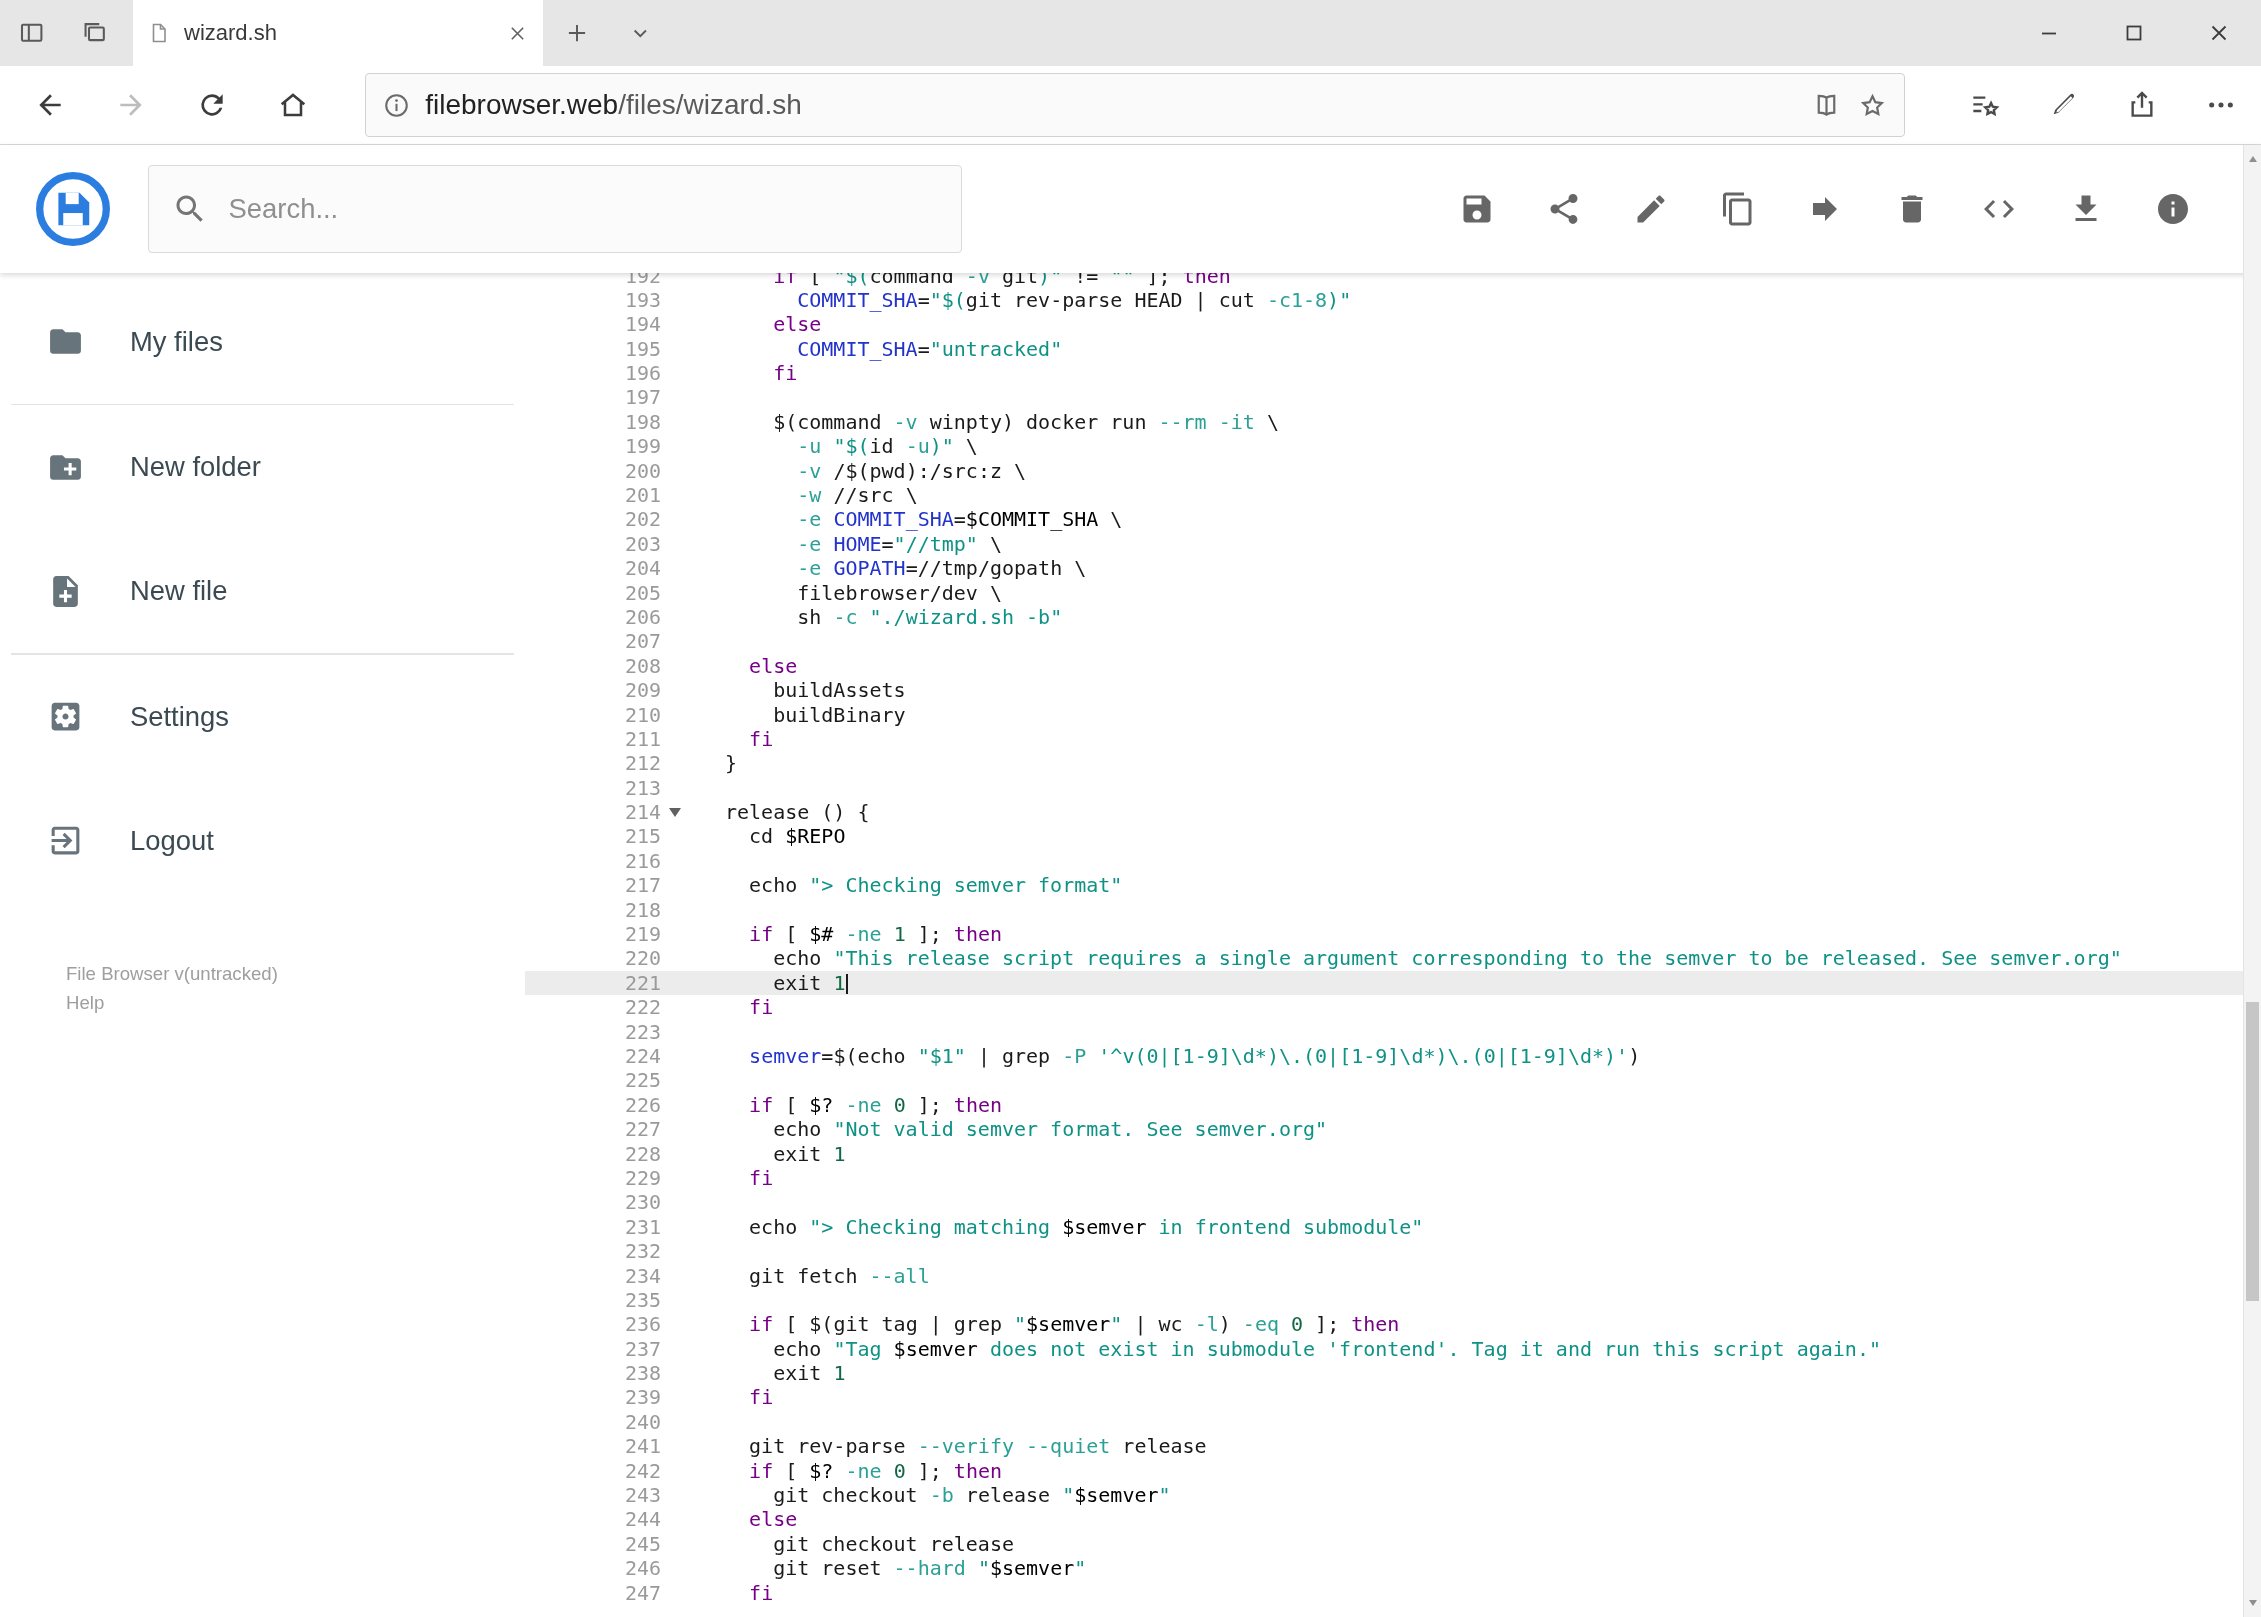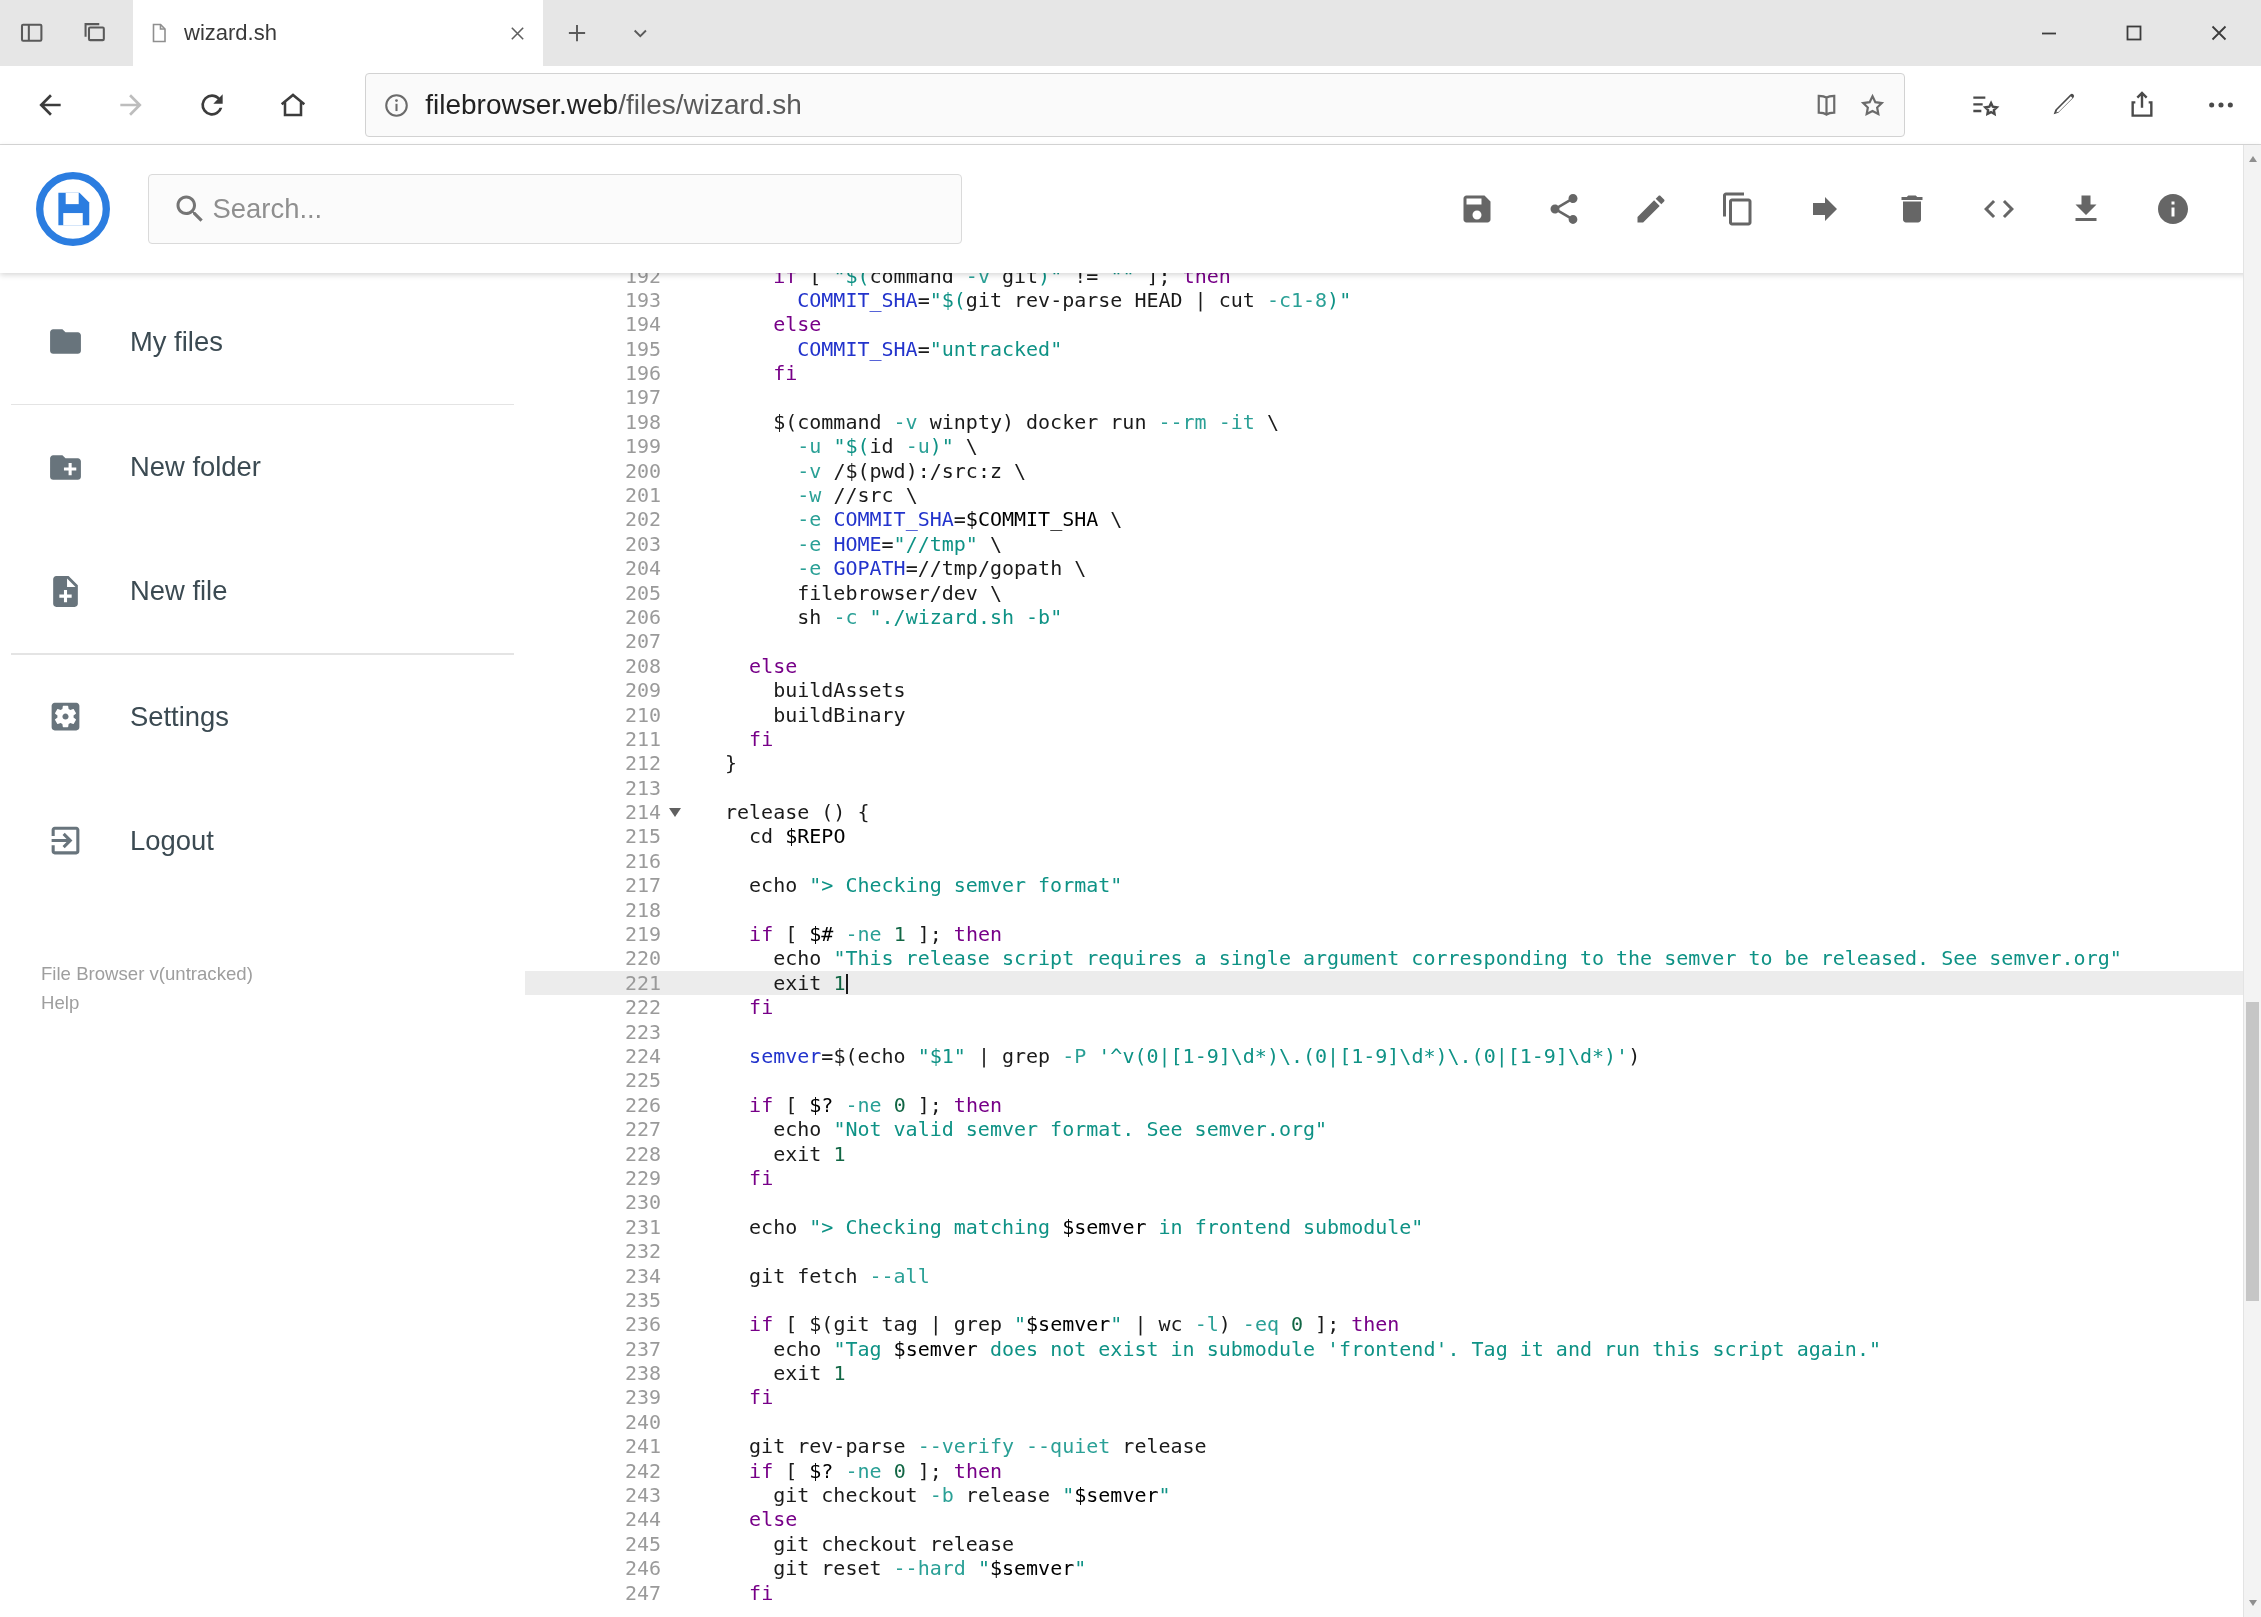--- a/index.html
+++ b/index.html
@@ -28,38 +28,38 @@
   .url-text { flex:1; font-size:28px; white-space:nowrap; overflow:hidden; }
   .url-domain { color:#222; } .url-path { color:#5a5a5a; }
   .right-icons { margin-left:40px; display:flex; }
   .right-icons .nav-btn { width:79px; }
 
   
   .apparea { position:relative; height:1472px; background:#fff; }
   .appheader { height:128px; background:#fff; display:flex; align-items:center;
                position:relative; z-index:5; box-shadow:0 1.6px 5.7px rgba(0,0,0,0.16); }
   .logo { margin-left:34px; width:78px; height:78px; flex:none; }
-  .searchbox { margin-left:36px; width:814px; height:70px; background:#fbfbfb;
+  .searchbox { margin-left:36px; width:814px; height:88px; background:#fbfbfb;
                border:1.6px solid #dadada; border-radius:4px; display:flex; align-items:center;
-               padding:0 22.6px; gap:5px; }
+               padding:0 22.6px; gap:21px; }
   .searchbox input { flex:1; border:none; outline:none; background:transparent;
                      font-size:27.4px; color:#444; font-family:"Liberation Sans",sans-serif; }
   .searchbox input::placeholder { color:#8f8f8f; }
   .hdr-toolbar { margin-left:auto; margin-right:45px; display:flex; }
   .tool-btn { width:87px; height:128px; display:flex; align-items:center; justify-content:center; }
 
   .appbody { display:flex; height:1344px; }
 
   
   .sidebar { width:525px; flex:none; position:relative; background:#fff; }
   .menu-item { height:124px; display:flex; align-items:center; padding-left:47px; gap:46px; cursor:default; }
   .menu-item:first-child { margin-top:6.5px; }
   .menu-label { font-size:27.4px; color:#3b4a52; }
   .divider { height:1.6px; background:#e4e4e4; margin:0 11.3px; }
-  .sidebar-footer { position:absolute; top:686px; left:41px; font-size:18.6px;
+  .sidebar-footer { position:absolute; top:686px; left:66px; font-size:18.6px;
                     color:#9e9e9e; line-height:29px; }
 
   
   .codepane { flex:1; position:relative; overflow:hidden; background:#fff; }
   .code-scroll { position:absolute; top:-9.7px; left:0; right:0;
                  font-family:"DejaVu Sans Mono", monospace; font-size:20px; color:#1a1a1a; }
   .cm-line { height:24.4px; display:flex; align-items:center; position:relative;gap:24px; }
   .cm-line.active { background:#ececec; }
   .gutter { width:136px; flex:none; text-align:right; color:#9a9a9a; }
   .ltext { margin-left:40px; white-space:pre; flex:none; }

